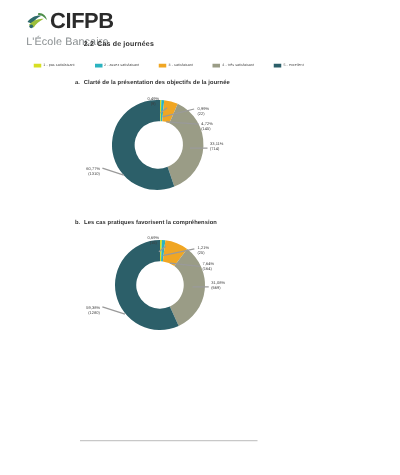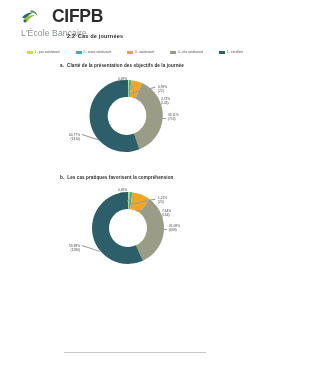--- a/index.html
+++ b/index.html
@@ -27,21 +27,21 @@
     position: absolute;
     left: 21px;
     top: 8px;
     display: flex;
     flex-direction: column;
     align-items: flex-start;
   }
   .brand-top {
     display: flex;
     align-items: center;
-    gap: 14px;
+    gap: 2px;
   }
   .brand-mark {
     width: 17px;
     height: 15px;
     display: block;
     flex: 0 0 auto;
   }
   .brand-name {
     font-size: 17.5px;
     font-weight: bold;

